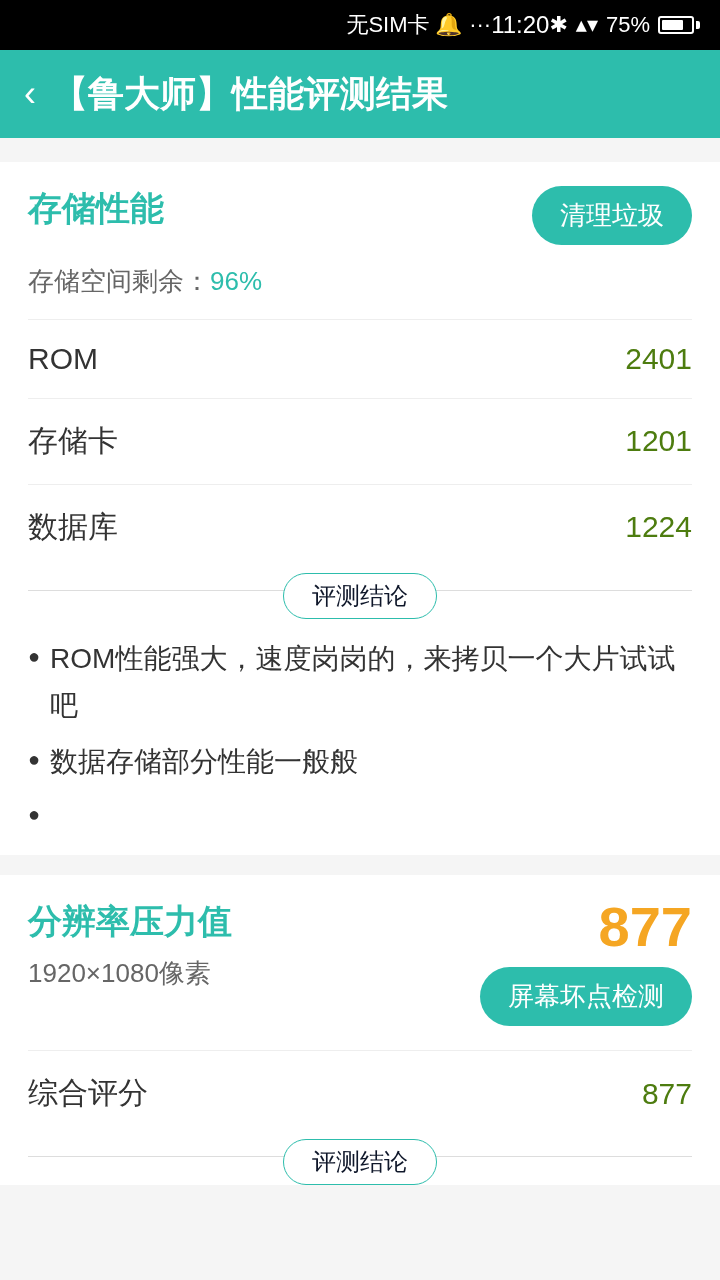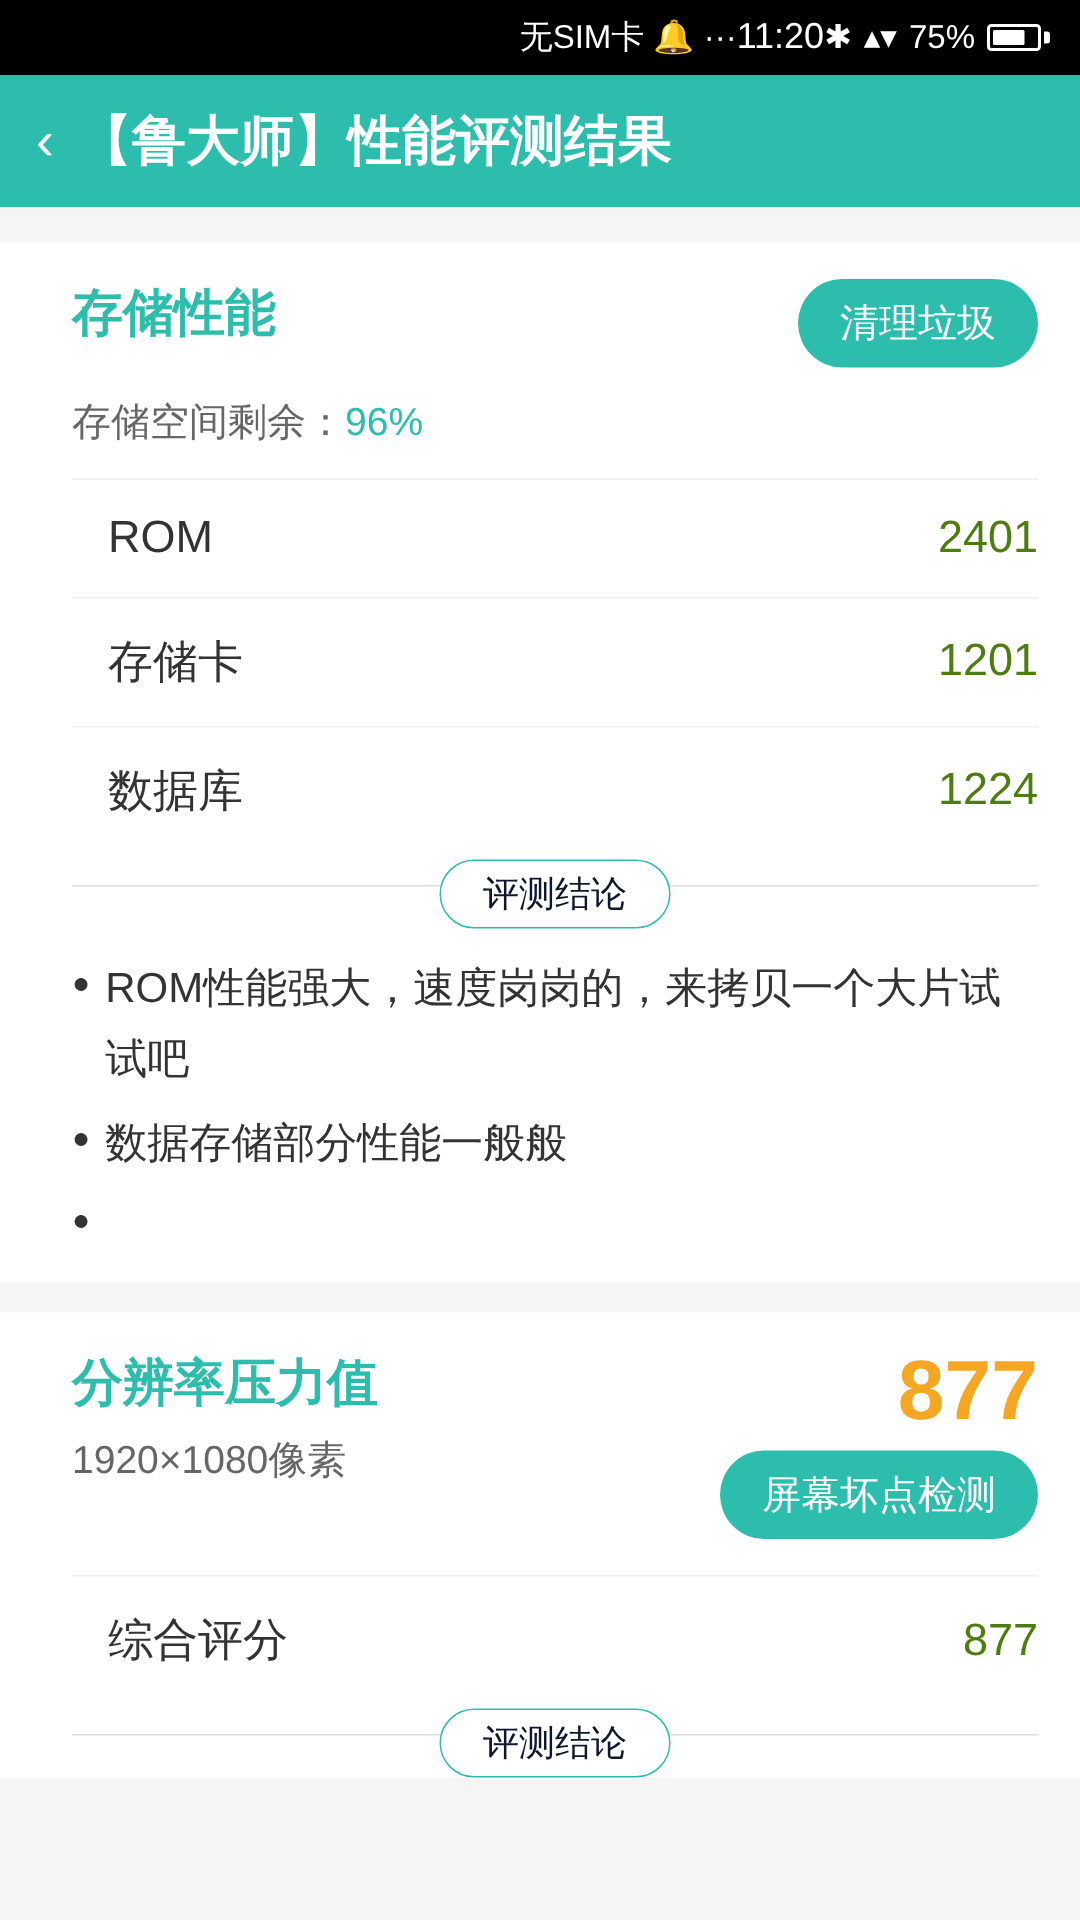--- a/index.html
+++ b/index.html
@@ -53,21 +53,20 @@
     
     .content {
       background: #f5f5f5;
       padding: 0;
     }
 
     
     .section-card {
       background: #fff;
       margin: 12px 0;
-      padding-left: 20px;
     }
 
     
     .section-header {
       padding: 24px 28px 16px 28px;
       display: flex;
       align-items: flex-start;
       justify-content: space-between;
     }
     .section-title {
@@ -120,21 +119,21 @@
       display: flex;
       justify-content: space-between;
       align-items: center;
       padding: 22px 0;
       border-bottom: 1px solid #eee;
       font-size: 30px;
     }
     .detail-row:last-child {
       border-bottom: none;
     }
-    .detail-label { color: #333; margin-left: 24px; }
+    .detail-label { color: #333; }
     .detail-value { color: #4d7c0f; font-size: 30px; }
 
     
     .conclusion-wrapper {
       margin: 20px 28px;
       position: relative;
     }
     .conclusion-divider {
       border: none;
       border-top: 1px solid #ddd;

